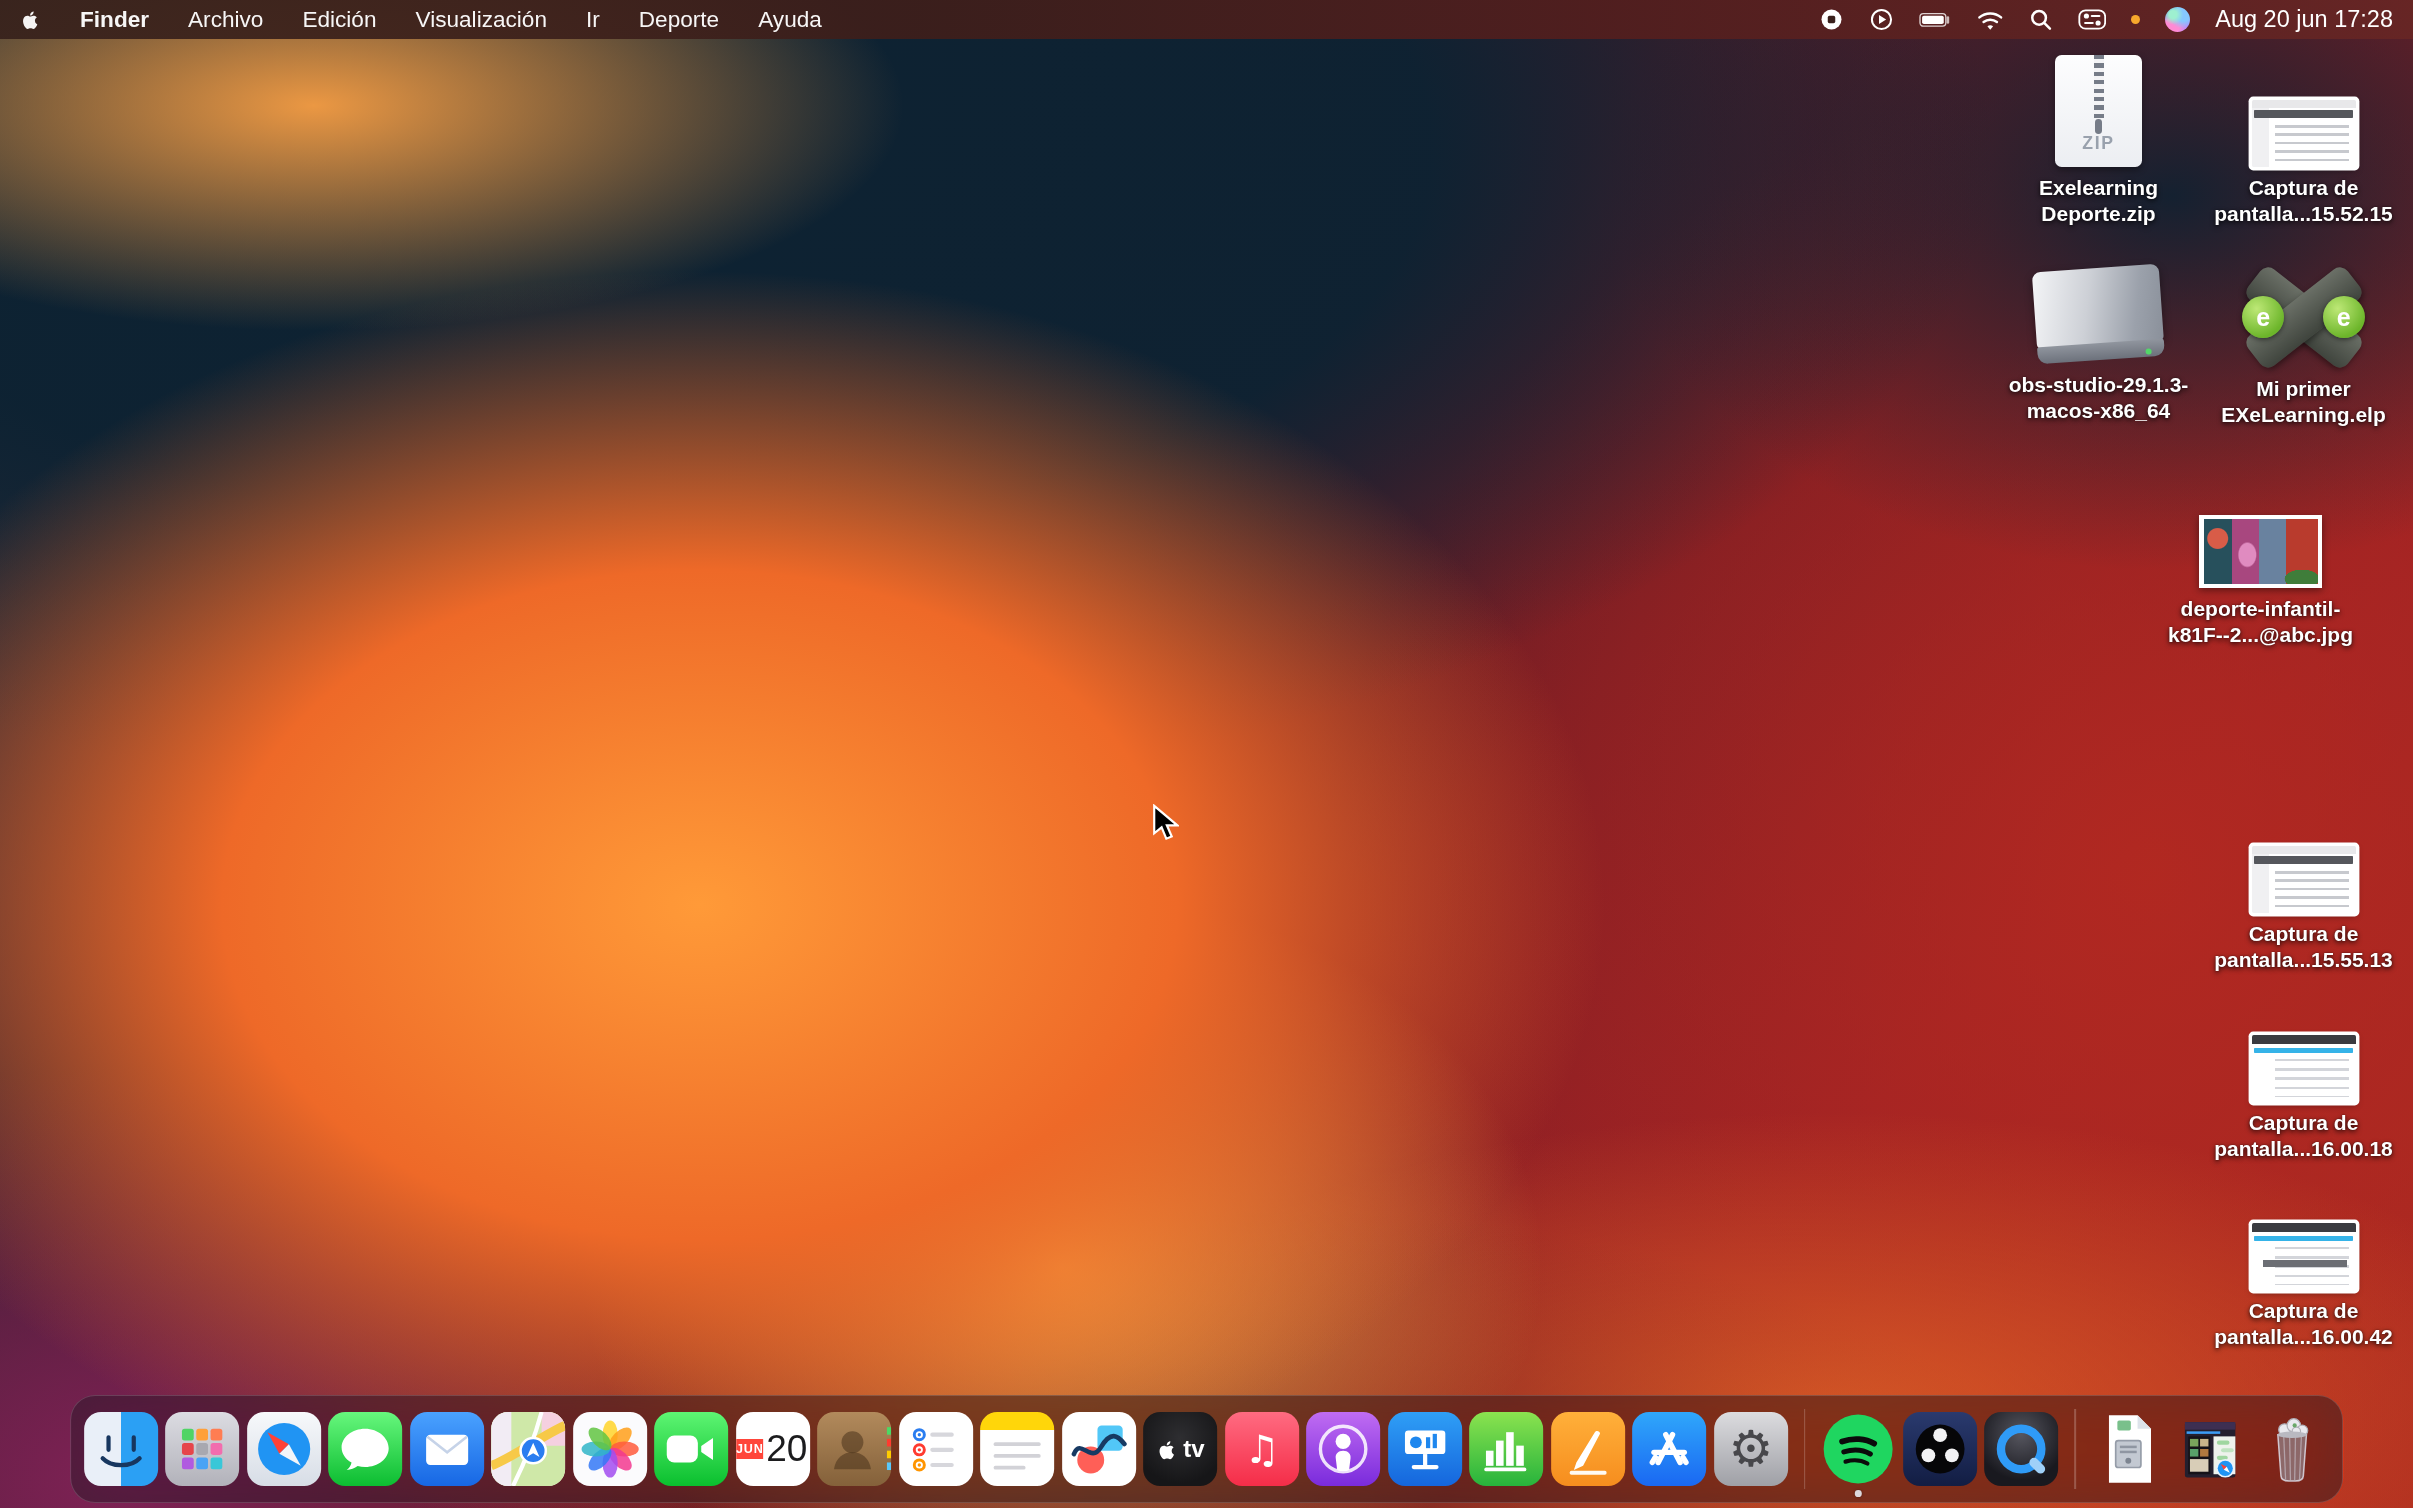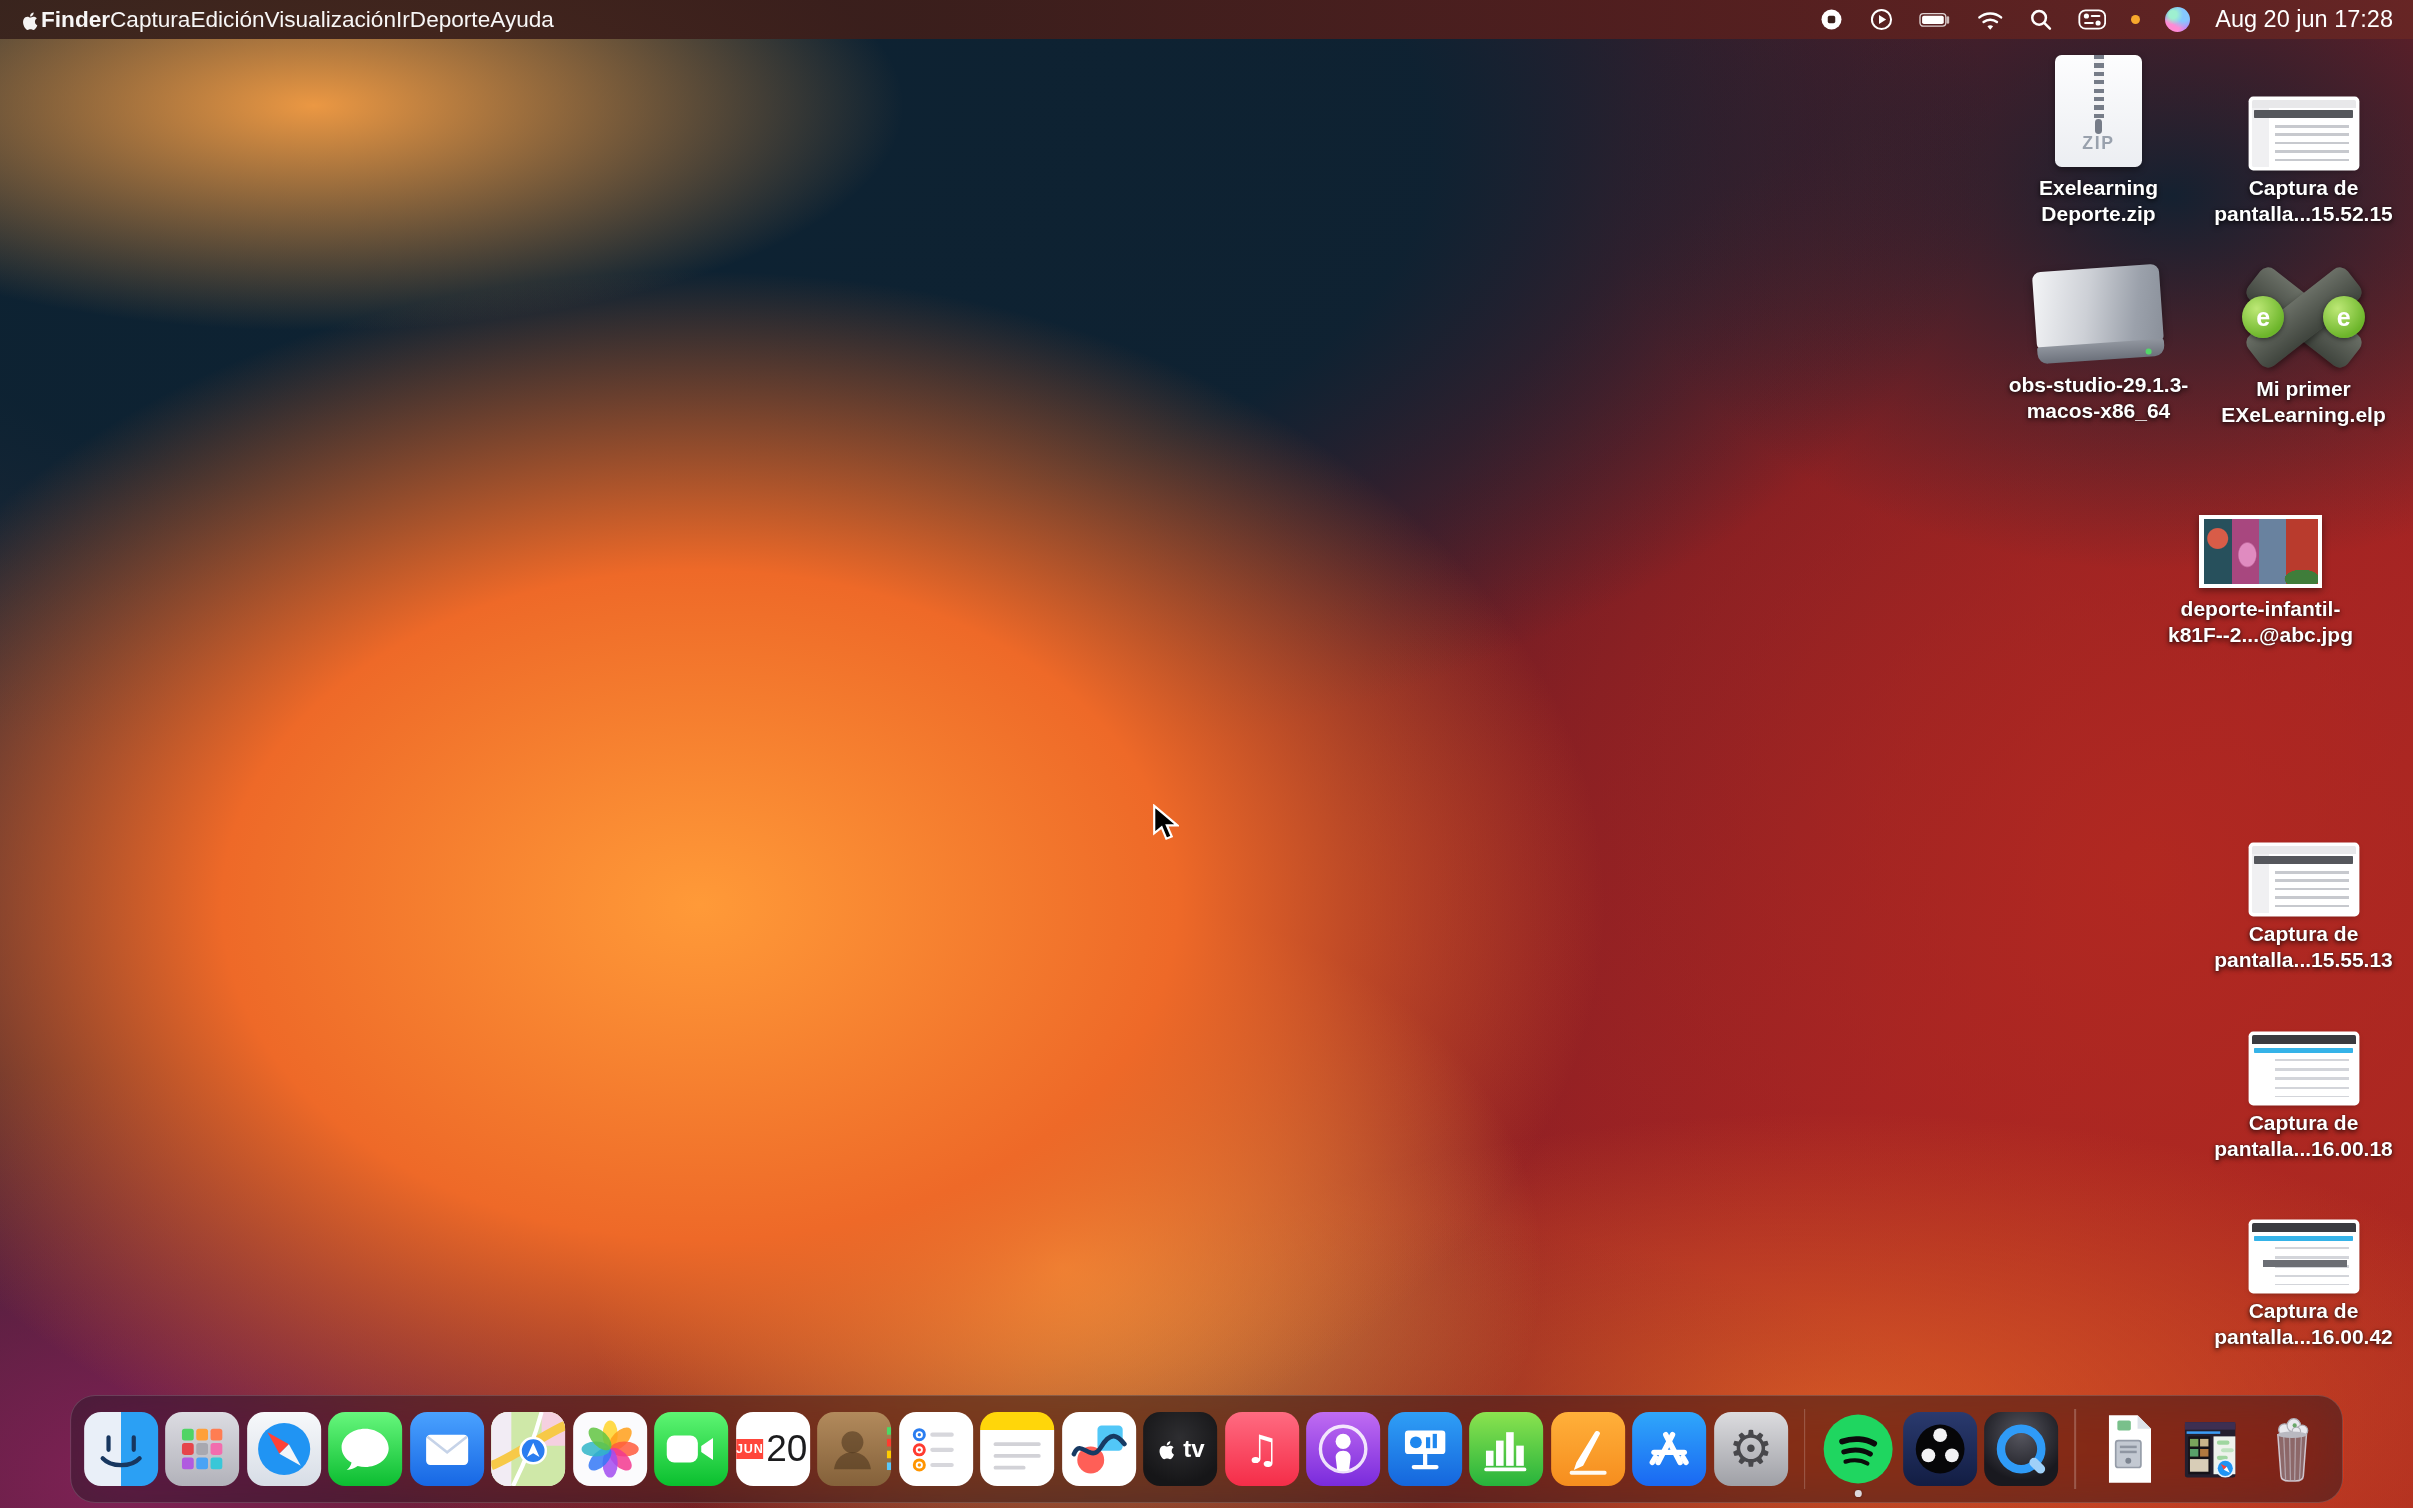--- a/index.html
+++ b/index.html
@@ -18,21 +18,21 @@
       radial-gradient(2011px 964px at 26% 10%, rgba(13,34,50,.99) 0%, rgba(13,34,50,.97) 40%, rgba(13,34,50,0) 68%),
       radial-gradient(796px 536px at 90% 13%,  rgba(14,33,49,.95) 0%, rgba(14,33,49,0) 70%),
       radial-gradient(1089px 1089px at 89% 58%, rgba(182,42,32,.8) 0%, rgba(182,42,32,0) 74%),
       linear-gradient(135deg,#15303f 0%,#3e1c2a 38%,#7c1d24 58%,#9c2125 76%,#ab2a20 100%);
   }
 
   
   .menubar{position:absolute;top:0;left:0;right:0;height:39px;z-index:50;
     display:flex;align-items:center;padding:0 20px;color:#fff;font-size:22.6px;
     background:linear-gradient(90deg,rgba(56,34,28,.94) 0%,rgba(62,30,26,.92) 38%,rgba(84,30,29,.9) 66%,rgba(104,38,36,.88) 100%);}
-  .mb-left{display:flex;align-items:flex-end;}
+  .mb-left{display:flex;align-items:flex-start;gap:39px;}
   .mb-apple{display:flex;align-items:center;}
   .mb-apple svg{width:21px;height:25px;}
   .mb-item{white-space:nowrap;opacity:.96;}
   .mb-item.active{font-weight:700;}
   .mb-right{margin-left:auto;display:flex;align-items:center;gap:25px;}
   .st{display:flex;align-items:center;}
   .st svg{display:block;}
   .siri{width:25px;height:25px;border-radius:50%;
     background:
       radial-gradient(circle at 32% 30%, #9ef0d0 0 16%, rgba(0,0,0,0) 42%),
@@ -152,21 +152,21 @@
 <div class="wallpaper"></div>
 
 <div class="menubar">
   <div class="mb-left">
     <span class="mb-apple">
       <svg viewBox="0 0 24 28">
           <path fill="#fff" fill-opacity=".95" d="M17.05 15.54c-.03-2.52 2.06-3.73 2.15-3.79-1.17-1.71-2.99-1.95-3.64-1.97-1.55-.16-3.02.91-3.8.91-.78 0-2-.89-3.29-.86-1.69.03-3.25.98-4.12 2.5-1.76 3.05-.45 7.56 1.26 10.03.84 1.21 1.84 2.57 3.15 2.52 1.26-.05 1.74-.81 3.27-.81 1.53 0 1.96.81 3.29.79 1.36-.02 2.22-1.23 3.05-2.45.96-1.4 1.35-2.76 1.37-2.83-.03-.01-2.63-1.01-2.69-4.04zM14.54 7.9c.69-.84 1.16-2 1.03-3.16-1 .04-2.21.67-2.93 1.5-.64.74-1.2 1.93-1.05 3.07 1.12.09 2.26-.57 2.95-1.41z"></path>
         </svg>
     </span>
     <span class="mb-item active">Finder</span>
-    <span class="mb-item">Captura</span>
+    <span class="mb-item">Archivo</span>
     <span class="mb-item">Edición</span>
     <span class="mb-item">Visualización</span>
     <span class="mb-item">Ir</span>
     <span class="mb-item">Deporte</span>
     <span class="mb-item">Ayuda</span>
   </div>
   <div class="mb-right">
     <span class="st">
       <svg width="25" height="25" viewBox="0 0 30 30">
           <circle cx="15" cy="15" r="12" fill="#fff"></circle>

